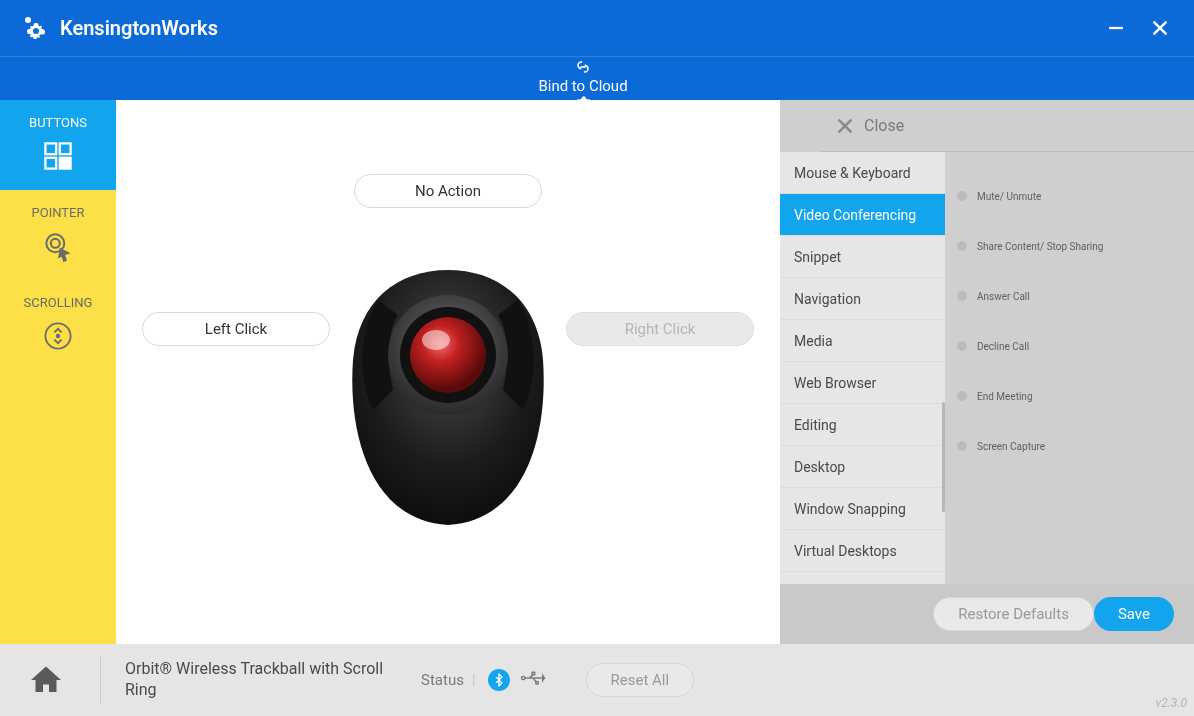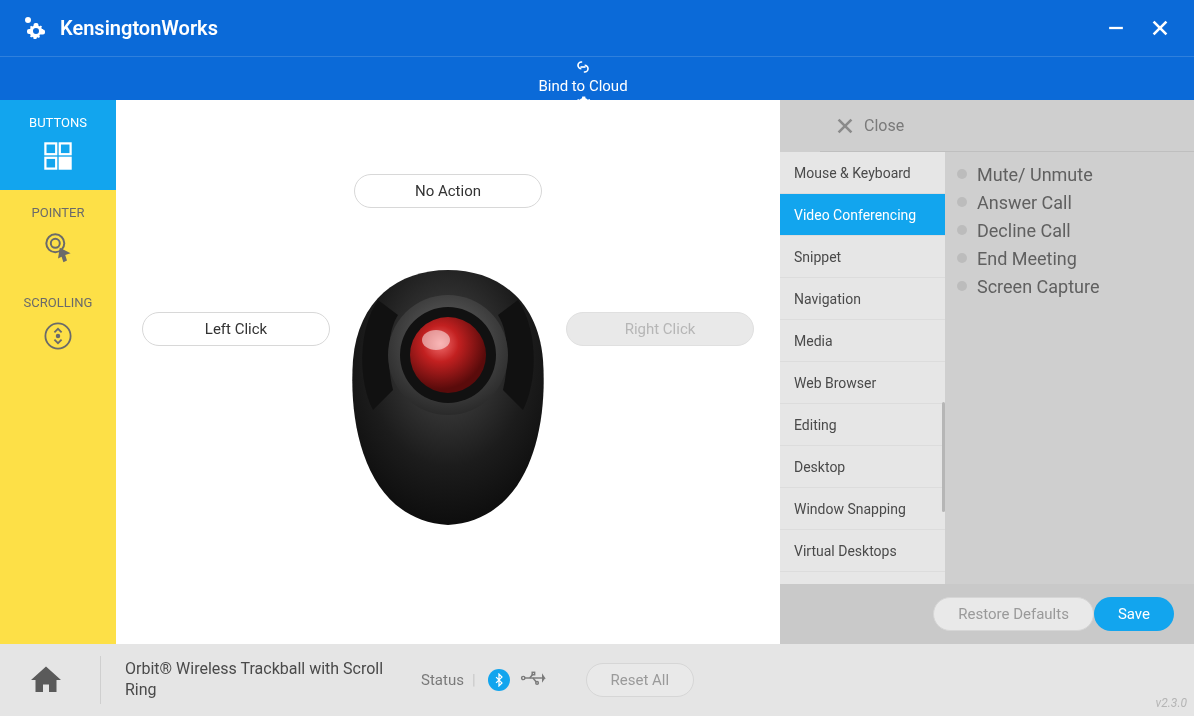--- a/index.html
+++ b/index.html
@@ -39,21 +39,21 @@
 .panel { width:414px; background:#cfcfcf; display:flex; flex-direction:column; min-height:0; }
 .panel-top { height:52px; display:flex; align-items:center; padding:0 16px; color:#7a7a7a; border-bottom:1px solid #bfbfbf;margin-left:40px; }
 .panel-top .close { display:flex; align-items:center; cursor:pointer; }
 .panel-top .close .x { width:18px; height:18px; margin-right:10px; }
 .panel-lists { flex:1; display:flex; min-height:0;text-align:right; }
 .cats { width:165px; background:#e6e6e6; overflow-y:auto; position:relative; }
 .cats::after { content:""; position:absolute; right:0; top:250px; width:3px; height:110px; background:#b6b6b6; border-radius:2px; }
 .cats .cat { height:42px; display:flex; align-items:center; padding:0 14px; font-size:14px; color:#4a4a4a; cursor:pointer; border-bottom:1px solid #dcdcdc; }
 .cats .cat.active { background:#12a5ee; color:#fff; }
 .acts { flex:1; background:#cfcfcf; padding:8px 0; overflow-y:auto; }
-.acts .act { height:28px; display:flex; align-items:center; padding:0 12px; font-size:18px; color:#606060; cursor:pointer; }
+.acts .act { height:28px; display:flex; align-items:center; padding:0 12px; font-size:10px; color:#606060; cursor:pointer;margin-top:22px; }
 .acts .act .dot { width:10px; height:10px; border-radius:50%; background:#bcbcbc; margin-right:10px; flex-shrink:0; }
 
 .panel-foot { height:60px; background:#c9c9c9; display:flex; align-items:center; justify-content:flex-end; padding:0 20px; }
 .btn { height:34px; padding:0 24px; border-radius:17px; display:flex; align-items:center; justify-content:center; font-size:15px; cursor:pointer; }
 .btn.ghost { background:#e9e9e9; color:#9a9a9a; border:1px solid #d6d6d6; }
 .btn.primary { background:#12a5ee; color:#fff; }
 
 .footer { height:72px; background:#e5e5e5; display:flex; align-items:center; padding:0 28px; position:relative; }
 .footer .home { width:36px; height:36px; margin-right:36px; color:#5a5a5a; }
 .footer .divider { width:1px; height:48px; background:#cfcfcf; margin-right:24px; }
@@ -232,20 +232,24 @@
               <div class="cat">Window Snapping</div>
               <div class="cat">Virtual Desktops</div>
             </div>
           <div class="acts" id="acts">
               <div class="act">
                 <span class="dot"></span>
                 <span>Mute/ Unmute</span>
               </div>
               <div class="act">
                 <span class="dot"></span>
+                <span>Share Content/ Stop Sharing</span>
+              </div>
+              <div class="act">
+                <span class="dot"></span>
                 <span>Answer Call</span>
               </div>
               <div class="act">
                 <span class="dot"></span>
                 <span>Decline Call</span>
               </div>
               <div class="act">
                 <span class="dot"></span>
                 <span>End Meeting</span>
               </div>

